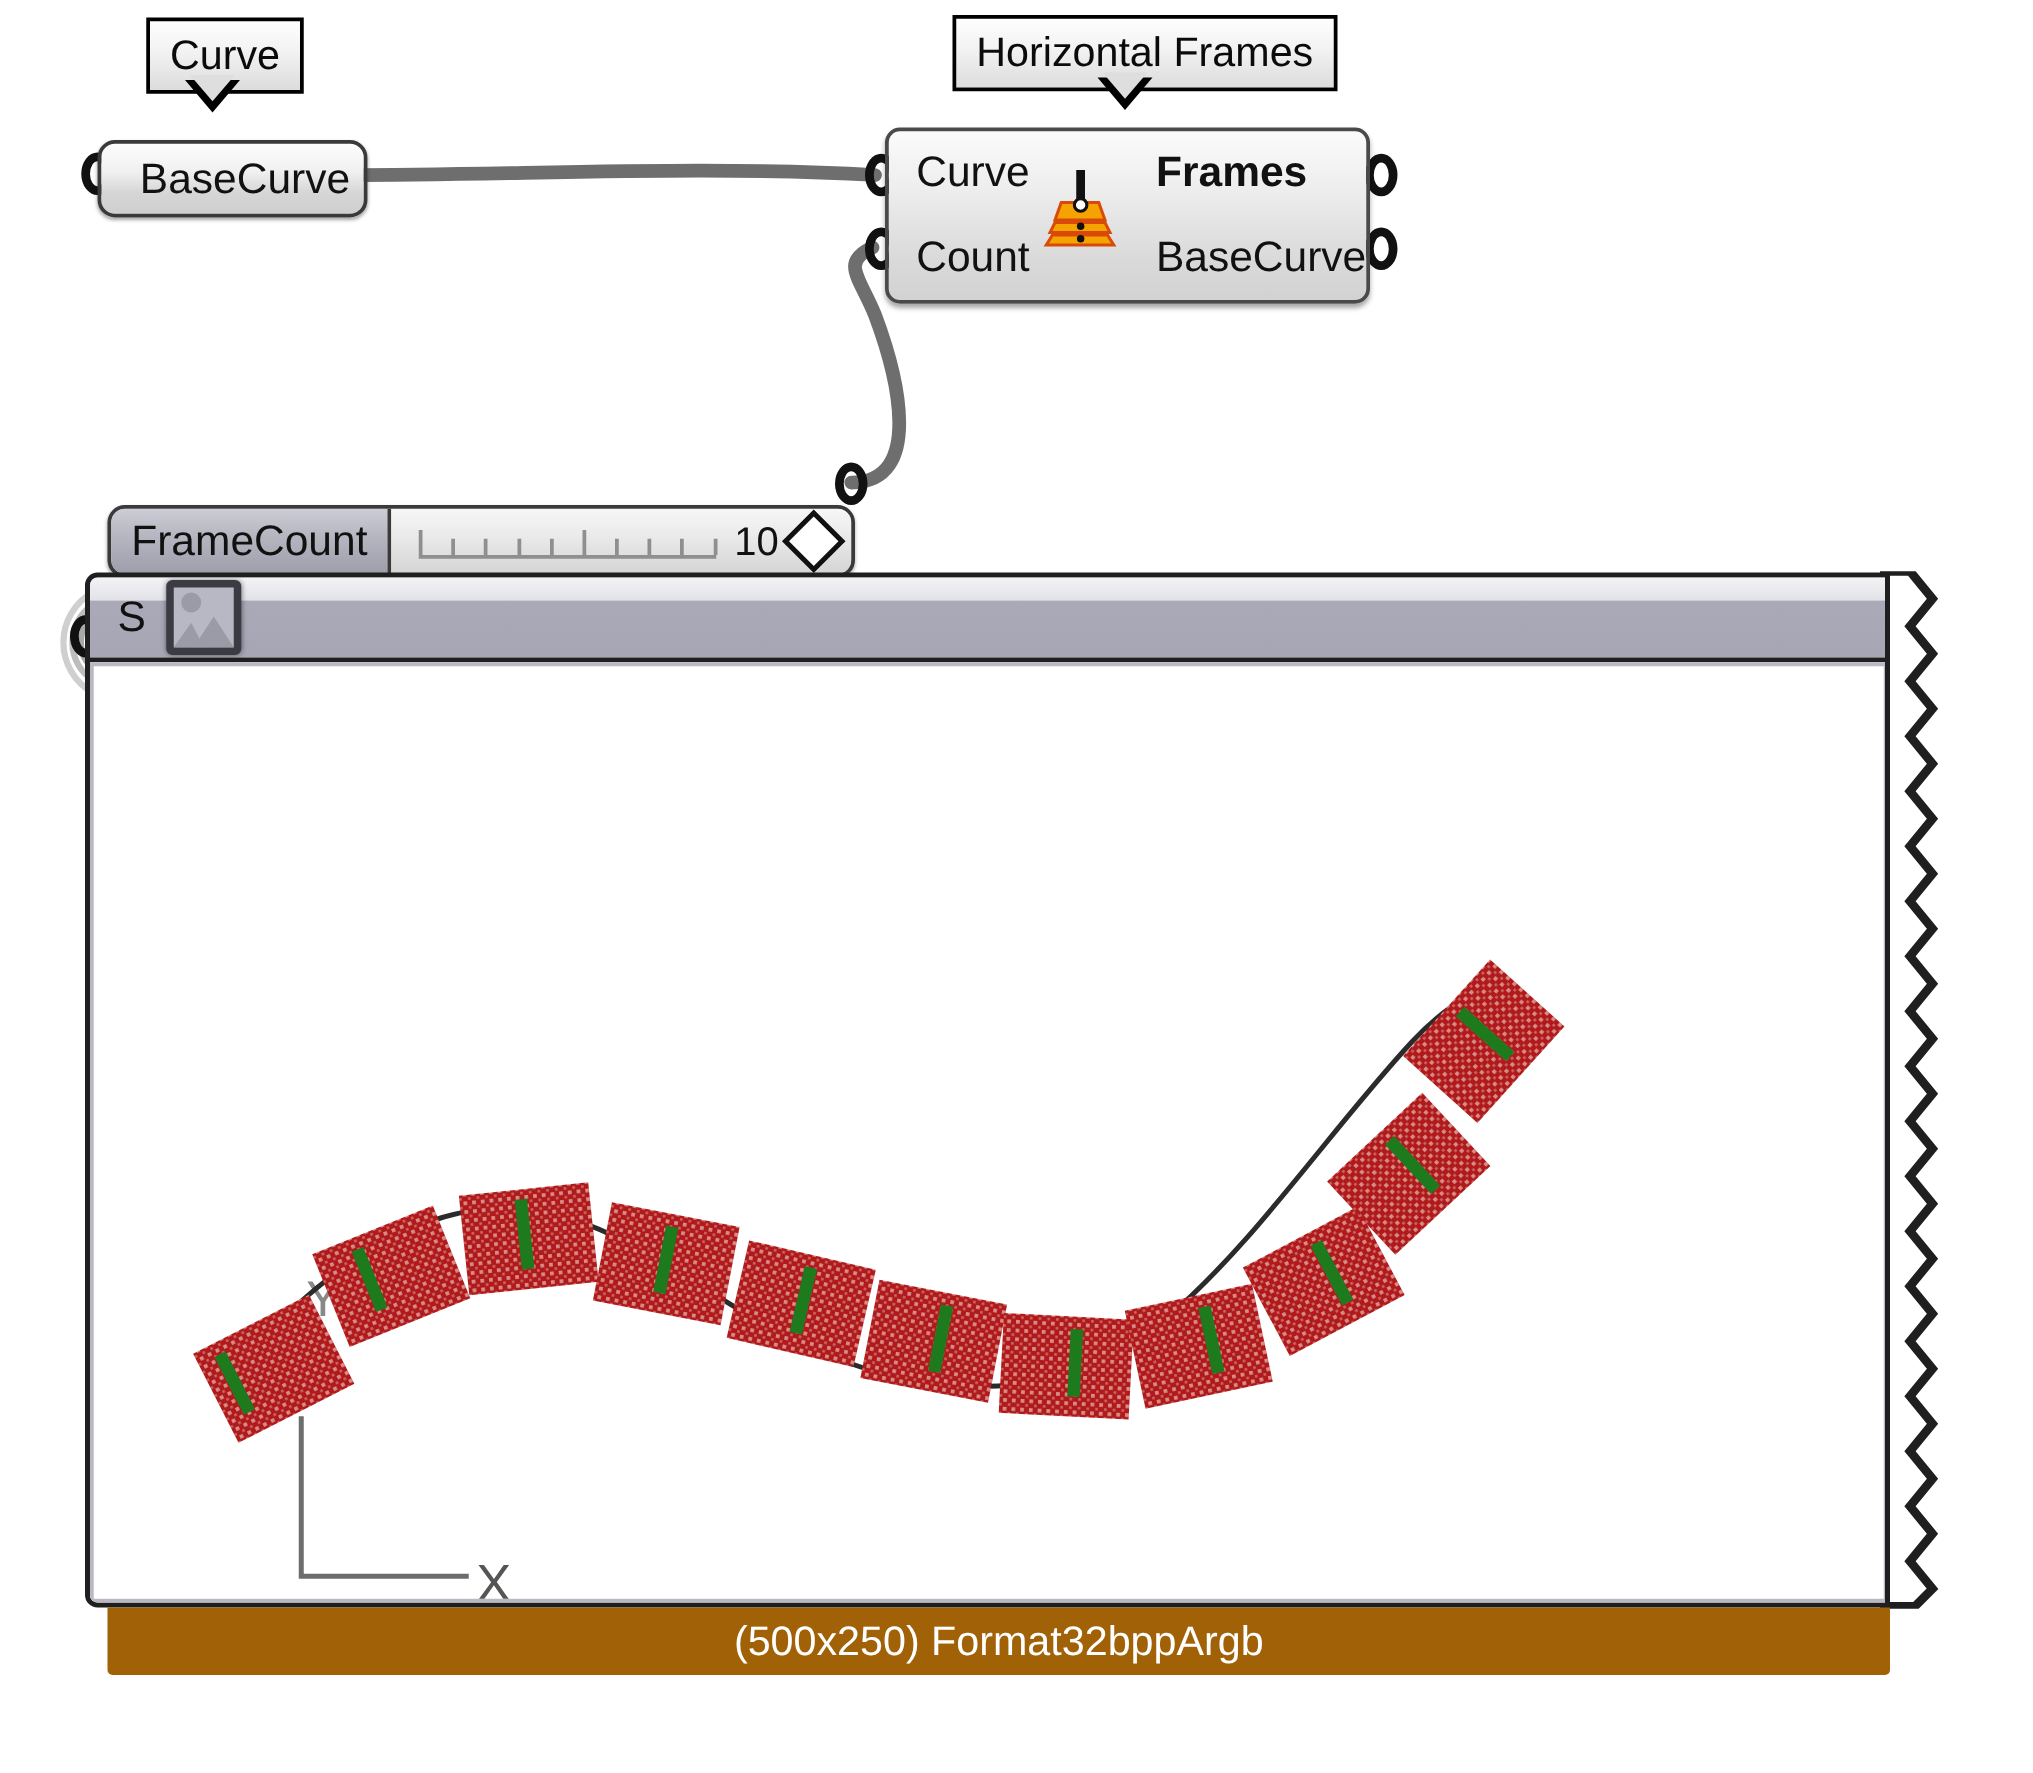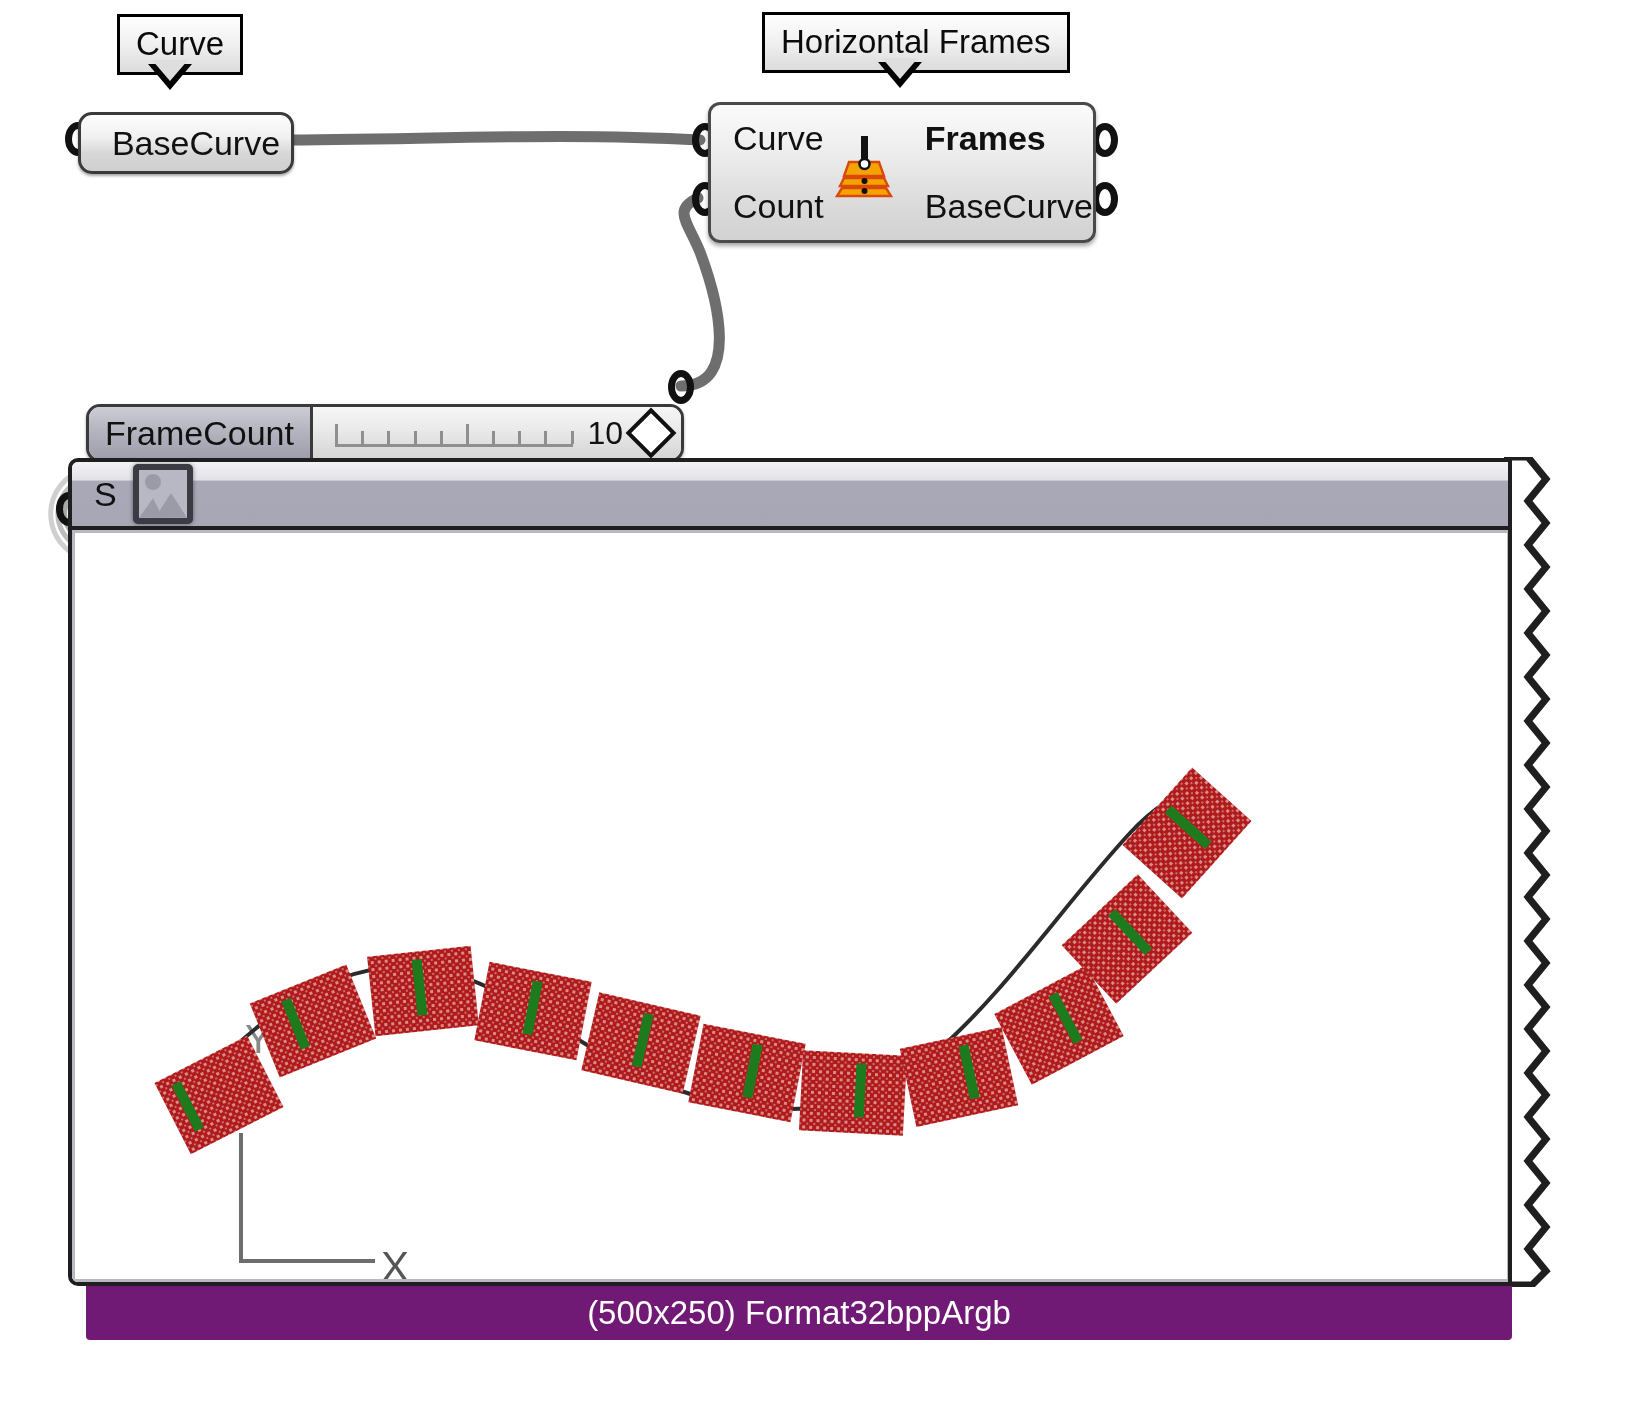--- a/index.html
+++ b/index.html
@@ -226,21 +226,21 @@
   .panel-body {
     position: absolute;
     left: 0;
     background: #ffffff;
     border: 3px solid #b9b9c6;
     box-sizing: border-box;
     overflow: hidden;
   }
   .status-bar {
     position: absolute;
-    background: #701a75;
+    background: #a16207;
     display: flex;
     align-items: center;
     justify-content: center;
     color: #ffffff;
     font-size: 33px;
     border-radius: 0 0 4px 4px;
     text-align: right;
   }
   .zigzag {
     position: absolute;

